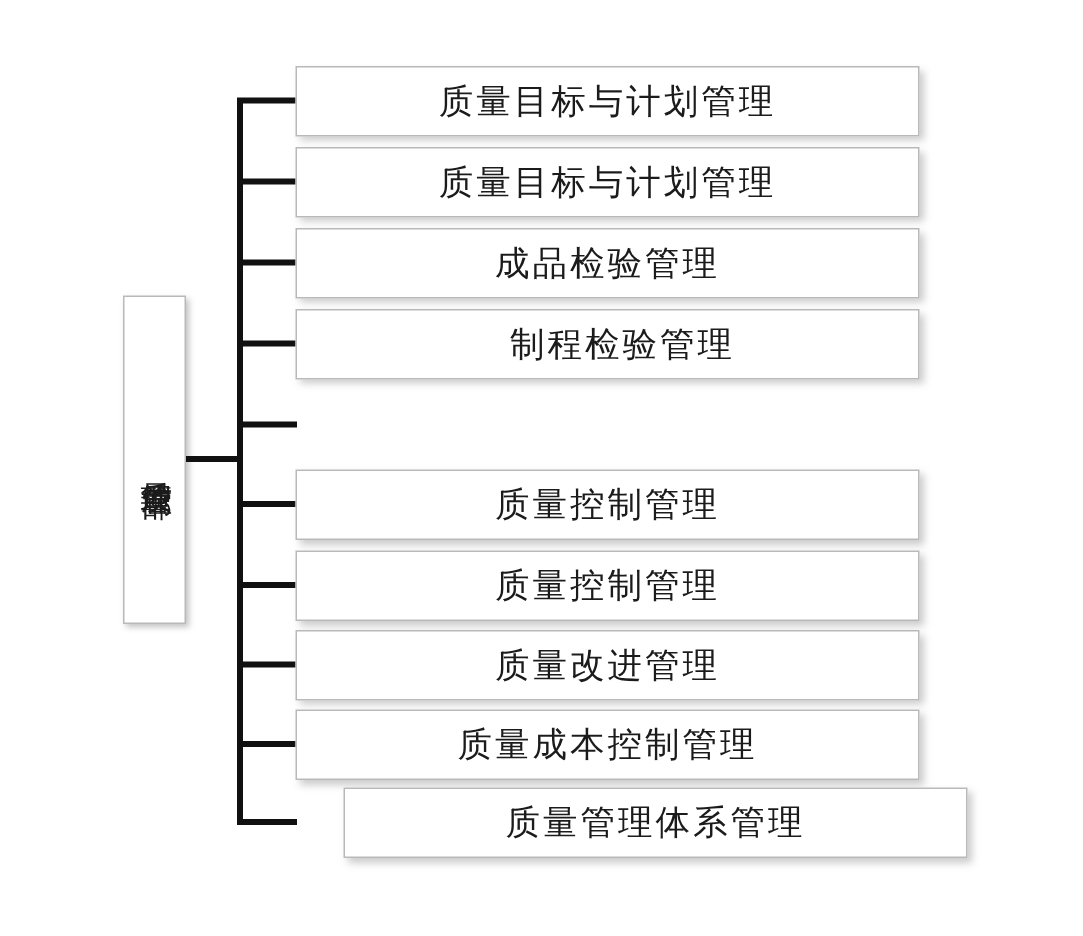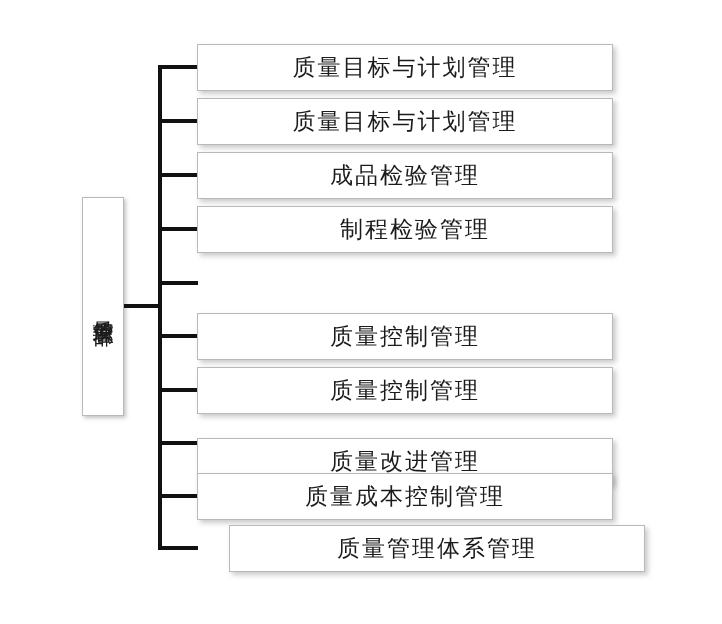--- a/index.html
+++ b/index.html
@@ -127,21 +127,21 @@
   </div>
   <div class="leaf-node" style="top:206px;padding-left:20px;">
     <span class="leaf-label">制程检验管理</span>
   </div>
   <div class="leaf-node" style="top:313px;">
     <span class="leaf-label">质量控制管理</span>
   </div>
   <div class="leaf-node" style="top:367px;">
     <span class="leaf-label">质量控制管理</span>
   </div>
-  <div class="leaf-node" style="top:420px;margin-top:18px;">
+  <div class="leaf-node" style="top:420px;">
     <span class="leaf-label">质量改进管理</span>
   </div>
   <div class="leaf-node" style="top:473px;">
     <span class="leaf-label">质量成本控制管理</span>
   </div>
   <div class="leaf-node" style="top:525px;margin-left:32px;">
     <span class="leaf-label">质量管理体系管理</span>
   </div>
 
 </div>

